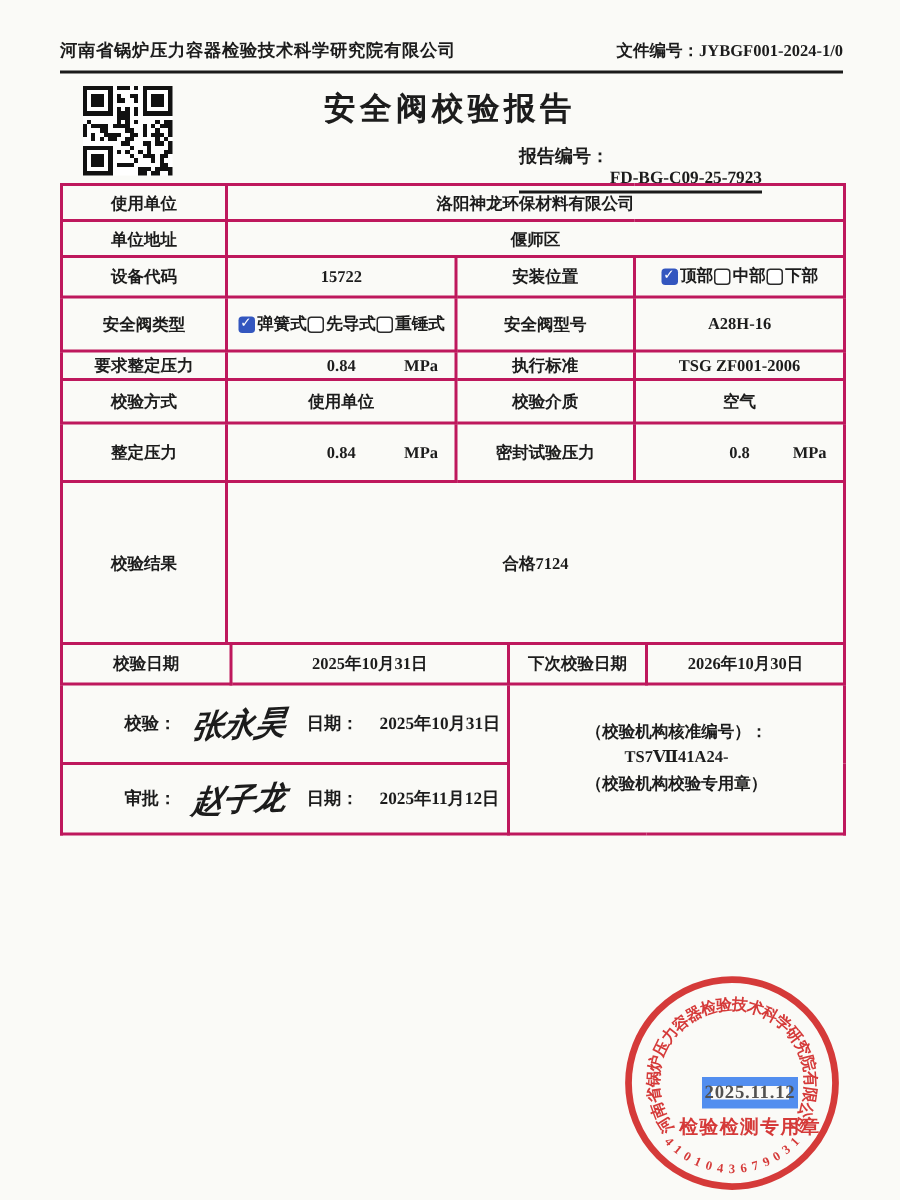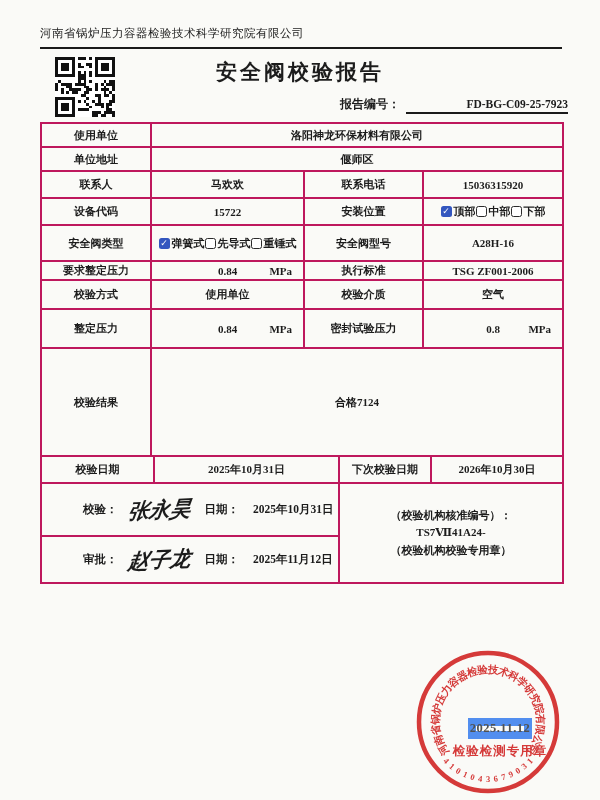--- a/index.html
+++ b/index.html
@@ -6,26 +6,26 @@
   html,body { width:600px; height:800px; }
   body {
     position:relative;
     background:#fafaf7;
     font-family:"Liberation Serif","DejaVu Serif",serif;
     color:#1c1c1c;
     overflow:hidden;
   }
   
   .hdr-row { position:absolute; left:40px; top:26px; width:522px; display:flex; justify-content:space-between; align-items:baseline; }
-  .hdr-company { font-size:11.5px; font-weight:400; letter-spacing:.5px; }
+  .hdr-company { font-size:11.5px; font-weight:700; letter-spacing:.5px; }
   .hdr-file { font-size:11px; font-weight:700; white-space:nowrap; }
   .hdr-rule { position:absolute; left:40px; top:47px; width:522px; height:2px; background:#1a1a1a; }
   .qr { position:absolute; left:55px; top:57px; width:60px; height:60px; }
   .title { position:absolute; left:0; top:58px; width:600px; text-align:center; font-size:21px; font-weight:700; letter-spacing:3px; }
-  .repno { position:absolute; left:340px; top:96px; display:flex; align-items:baseline; }
+  .repno { position:absolute; left:340px; top:96px; display:flex; align-items:baseline;flex-direction:column; }
   .repno-label { font-size:12px; font-weight:700; }
   .repno-value { display:inline-block; width:162px; margin-left:6px; border-bottom:2px solid #1a1a1a; text-align:right; font-size:11.5px; font-weight:700; padding-bottom:2px; }
   
   .twrap { position:absolute; left:40px; top:122px; width:522px; }
   table.t { border-collapse:collapse; table-layout:fixed; width:522px; }
   table.t td { border:2px solid #be185d; font-size:11px; font-weight:700; text-align:center; vertical-align:middle; padding:1px 3px; overflow:hidden; }
   table.tB { margin-top:-2px; }
   td.topleft { text-align:left; vertical-align:top; padding:5px 8px; }
   .pres { position:relative; width:100%; }
   .pres .pv { display:block; text-align:center; }
@@ -40,28 +40,29 @@
   .sigrow { display:flex; align-items:center; padding-left:38px; }
   .sig-label { font-size:11.5px; font-weight:700; }
   .sig-name { font-size:21px; font-weight:600; font-style:italic; transform:rotate(-3deg) skewX(-10deg); margin:0 14px 0 10px; white-space:nowrap; }
   .sig-date-label { font-size:11.5px; font-weight:700; margin-right:14px; }
   .sig-date { font-size:11.5px; font-weight:700; }
   .orgcell { vertical-align:middle; }
   .org-lines { line-height:1.6; font-size:11px; font-weight:700; text-align:center; }
   
   .stamp { position:absolute; left:414px; top:648px; width:148px; height:148px; opacity:.88; mix-blend-mode:multiply; pointer-events:none; }
   .stamp svg { position:absolute; inset:0; }
-  .stamp-datebox { position:absolute; left:54px; top:70px; width:64px; height:21px; border:8px solid #3b82f6; display:flex; align-items:center; justify-content:center; font-size:12.5px; font-weight:700; color:#3b3b3b; letter-spacing:.5px; background:rgba(255,255,255,.25); }
+  .stamp-datebox { position:absolute; left:54px; top:70px; width:64px; height:21px; border:6px solid #3b82f6; display:flex; align-items:center; justify-content:center; font-size:12.5px; font-weight:700; color:#3b3b3b; letter-spacing:.5px; background:rgba(255,255,255,.25); }
   .stamp-caption { position:absolute; left:22px; top:95px; width:128px; text-align:center; color:#d51f1f; font-size:12.5px; font-weight:700; letter-spacing:1px; }
 </style>
 </head>
 <body>
 
 <div class="hdr-row">
   <span class="hdr-company">河南省锅炉压力容器检验技术科学研究院有限公司</span>
+  <span class="hdr-file"><span>文件编号：</span><span>JYBGF001-2024-1/0</span></span>
 </div>
 <div class="hdr-rule"></div>
 
 <svg class="qr" id="qr" viewBox="0 0 21 21" shape-rendering="crispEdges">
     <rect x="0" y="0" width="21" height="21" fill="#fff"></rect>
     <rect x="8" y="0" width="1" height="1" fill="#111"></rect>
     <rect x="9" y="0" width="1" height="1" fill="#111"></rect>
     <rect x="10" y="0" width="1" height="1" fill="#111"></rect>
     <rect x="12" y="0" width="1" height="1" fill="#111"></rect>
     <rect x="8" y="2" width="1" height="1" fill="#111"></rect>
@@ -202,26 +203,20 @@
   <tbody>
         <tr style="height:24px">
     <td>使用单位</td>
     <td colspan="3">洛阳神龙环保材料有限公司</td>
   </tr>
   <tr style="height:24px">
     <td>单位地址</td>
     <td colspan="3">偃师区</td>
   </tr>
   <tr style="height:27px">
-    <td>联系人</td>
-    <td>马欢欢</td>
-    <td>联系电话</td>
-    <td>15036315920</td>
-  </tr>
-  <tr style="height:27px">
     <td>设备代码</td>
     <td>15722</td>
     <td>安装位置</td>
     <td>
             <div class="cbg">
               <span class="cb-item">
                 <span class="cb cb-on">✓</span>
                 <span>顶部</span>
               </span>
               <span class="cb-item">

